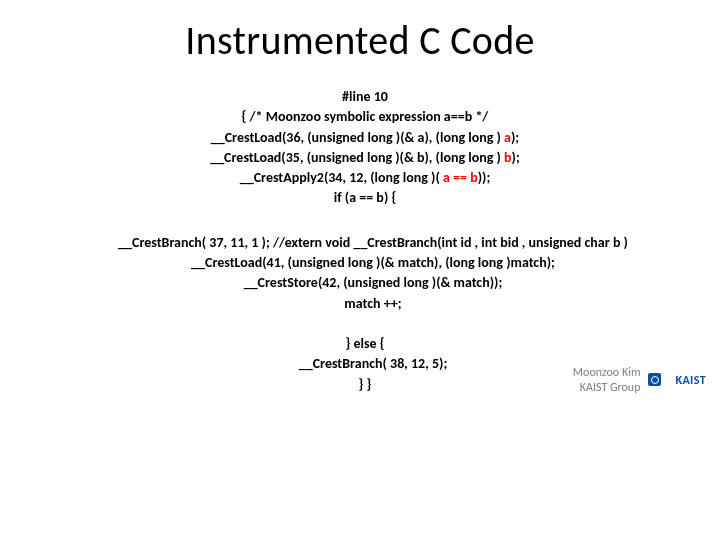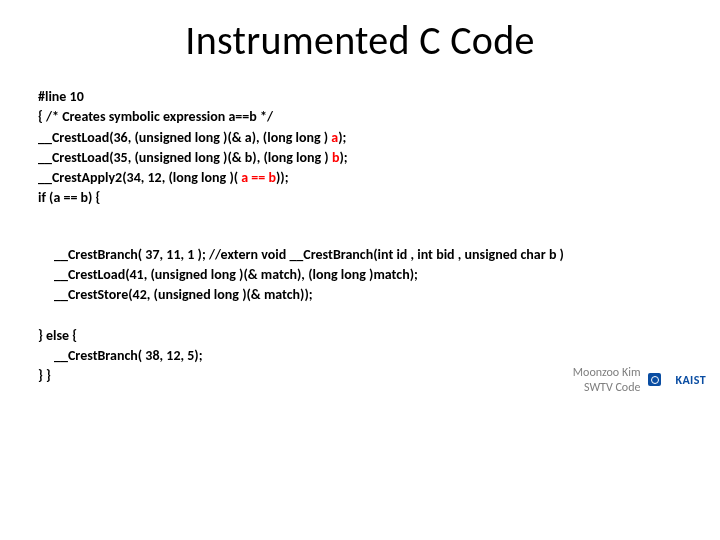--- a/index.html
+++ b/index.html
@@ -1,72 +1,73 @@
 <!DOCTYPE html>
 <html><head>
 <meta charset="utf-8">
 <style>
   * { margin: 0; padding: 0; box-sizing: border-box; }
   html, body { width: 720px; height: 540px; background: #fff; font-family: Calibri, "Segoe UI", Arial, sans-serif; color: #000; }
   .slide { width: 720px; height: 404px; position: relative; padding: 14px 28px 0 28px; }
   .title { font-size: 40px; font-weight: 400; text-align: center; margin: 2px 0 22px 0; letter-spacing: 0.3px; }
   .code { font-size: 14px; line-height: 1.45; font-weight: 600; }
-  .code .blk1, .code .blk2, .code .blk3 { margin-bottom: 20px; }
+  .code .blk1, .code .blk2, .code .blk3 { margin-bottom: 20px; text-align: center; }
   .ind1 { padding-left: 10px; }
   .ind2 { padding-left: 26px; }
   .red { color: #ff0000; }
   .footer { position: absolute; right: 14px; bottom: 10px; display: flex; align-items: center; gap: 8px; }
   .footer-text { text-align: right; font-size: 12px; line-height: 1.2; color: #7f7f7f; }
   .logo { display: flex; align-items: center; gap: 14px; }
   .logo-sq { width: 13px; height: 13px; background: #0a4da2; border-radius: 2px; display: flex; align-items: center; justify-content: center; }
   .logo-sq::after { content: ""; width: 6px; height: 6px; border: 1.4px solid #fff; border-radius: 50%; }
   .logo-txt { font-size: 12px; font-weight: 700; color: #0a4da2; letter-spacing: 0.4px; }
-  .blk2 { margin-top: 36px; }
+  .blk2 { margin-top: 24px; }
   .blk3 { margin-top: 4px; }
 </style>
 </head>
 <body>
 
 <div class="slide">
   <h1 class="title">Instrumented C Code</h1>
 
   <div class="code">
 
     <div class="blk1">
       <div class="ind1">#line 10</div>
-      <div class="ind1"> { /* Creates symbolic expression a==b */</div>
+      <div class="ind1"> { /* Moonzoo symbolic expression a==b */</div>
       <div class="ind1">
         <span>  __CrestLoad(36, (unsigned long )(&amp; a), (long long )  </span><span class="red">a</span><span>);</span>
       </div>
       <div class="ind1">
         <span>  __CrestLoad(35, (unsigned long )(&amp; b), (long long )  </span><span class="red">b</span><span>);</span>
       </div>
       <div class="ind1">
         <span>  __CrestApply2(34, 12, (long long )( </span><span class="red">a == b</span><span>));</span>
       </div>
       <div class="ind1">  if (a == b) {</div>
     </div>
 
     <div class="blk2">
       <div class="ind2">__CrestBranch( 37, 11, 1 );  //extern void __CrestBranch(int id , int bid , unsigned char b )</div>
       <div class="ind2">__CrestLoad(41, (unsigned long )(&amp; match), (long long )match);</div>
       <div class="ind2">__CrestStore(42, (unsigned long )(&amp; match));</div>
+      <div class="ind2">match ++;</div>
     </div>
 
     <div class="blk3">
       <div class="ind1">} else {</div>
       <div class="ind2">__CrestBranch( 38, 12, 5);</div>
       <div class="ind1">} }</div>
     </div>
 
   </div>
 
   <div class="footer">
     <div class="footer-text">
       <div>Moonzoo Kim</div>
-      <div>SWTV Code</div>
+      <div>KAIST Group</div>
     </div>
     <div class="logo">
       <span class="logo-sq"></span>
       <span class="logo-txt">KAIST</span>
     </div>
   </div>
 </div>
 
 </body></html>

